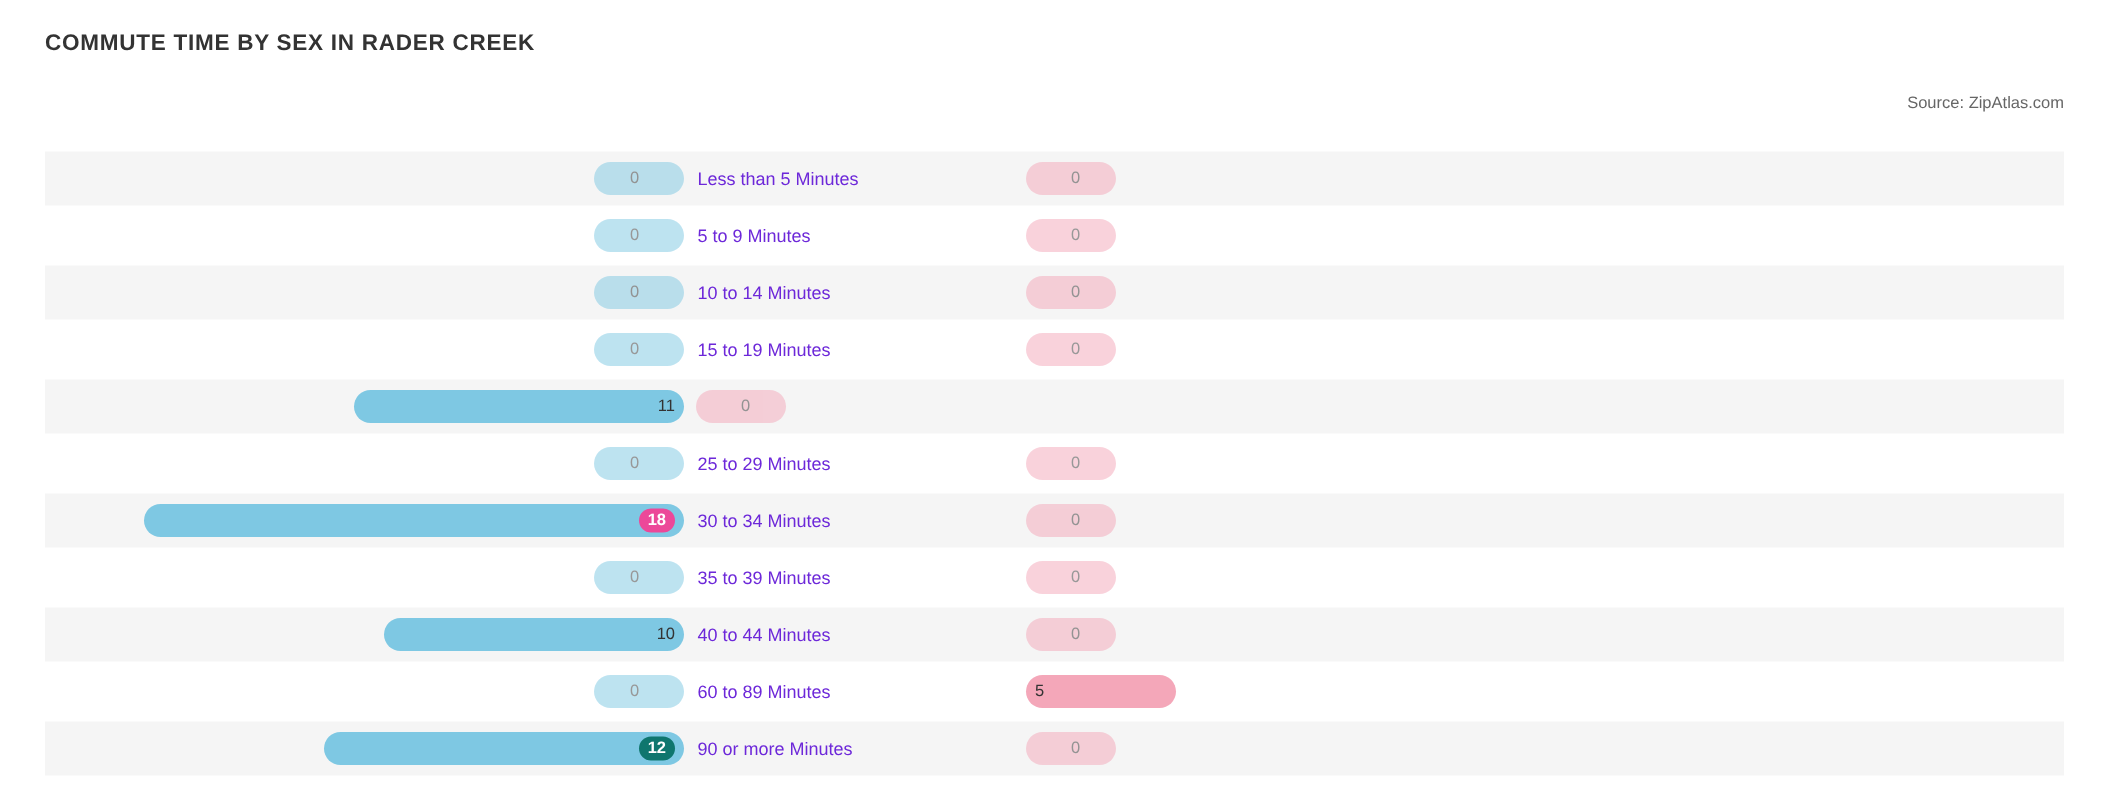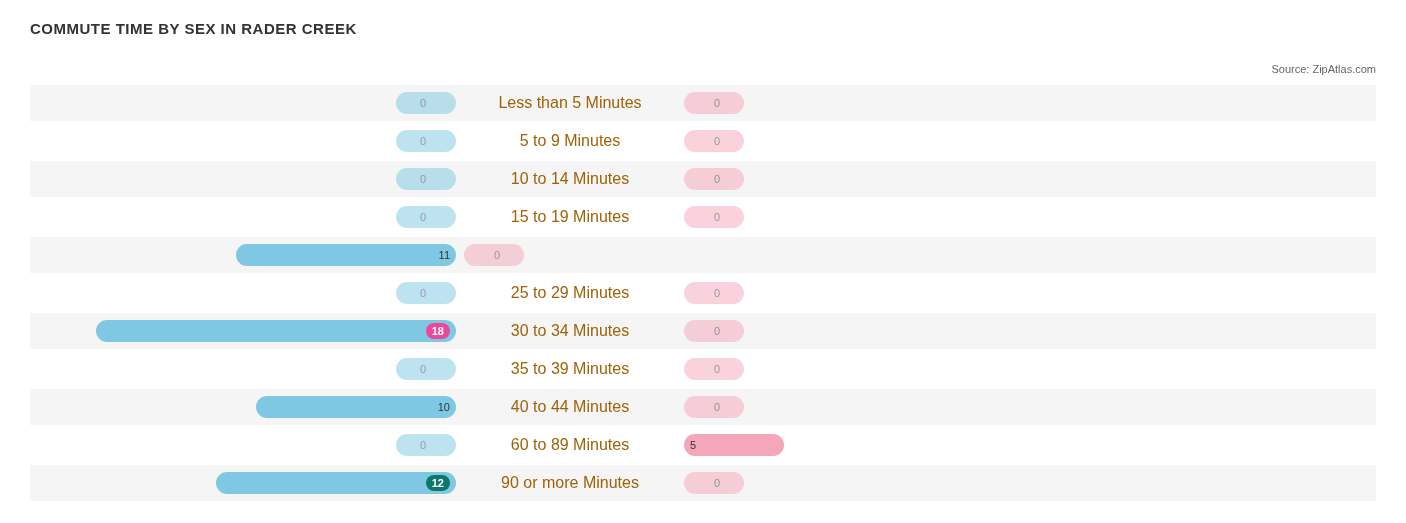--- a/index.html
+++ b/index.html
@@ -16,21 +16,21 @@
       font-size: 15px;
       font-weight: bold;
       text-transform: uppercase;
       letter-spacing: 0.5px;
       margin-bottom: 26px;
     }
     .source {
       text-align: right;
       font-size: 11px;
       color: #666;
-      margin-bottom: 10px;
+      margin-bottom: 26px;
     }
     .chart-container {
       position: relative;
       width: 100%;
     }
     .row {
       display: flex;
       align-items: center;
       height: 36px;
       margin-bottom: 2px;
@@ -53,23 +53,22 @@
     .right-section {
       width: 430px;
       display: flex;
       align-items: center;
       padding-left: 4px;
       position: relative;
       flex-shrink: 0;
     }
     .label-center {
       width: 220px;
-      text-align: center;
-      font-size: 16px;
-      color: #a16207;
+      font-size: 12px;
+      color: #6d28d9;
       flex-shrink: 0;
       padding: 0 5px;
     }
     .bar-male {
       background: #7ec8e3;
       height: 22px;
       border-radius: 11px;
       display: flex;
       align-items: center;
       justify-content: flex-end;

